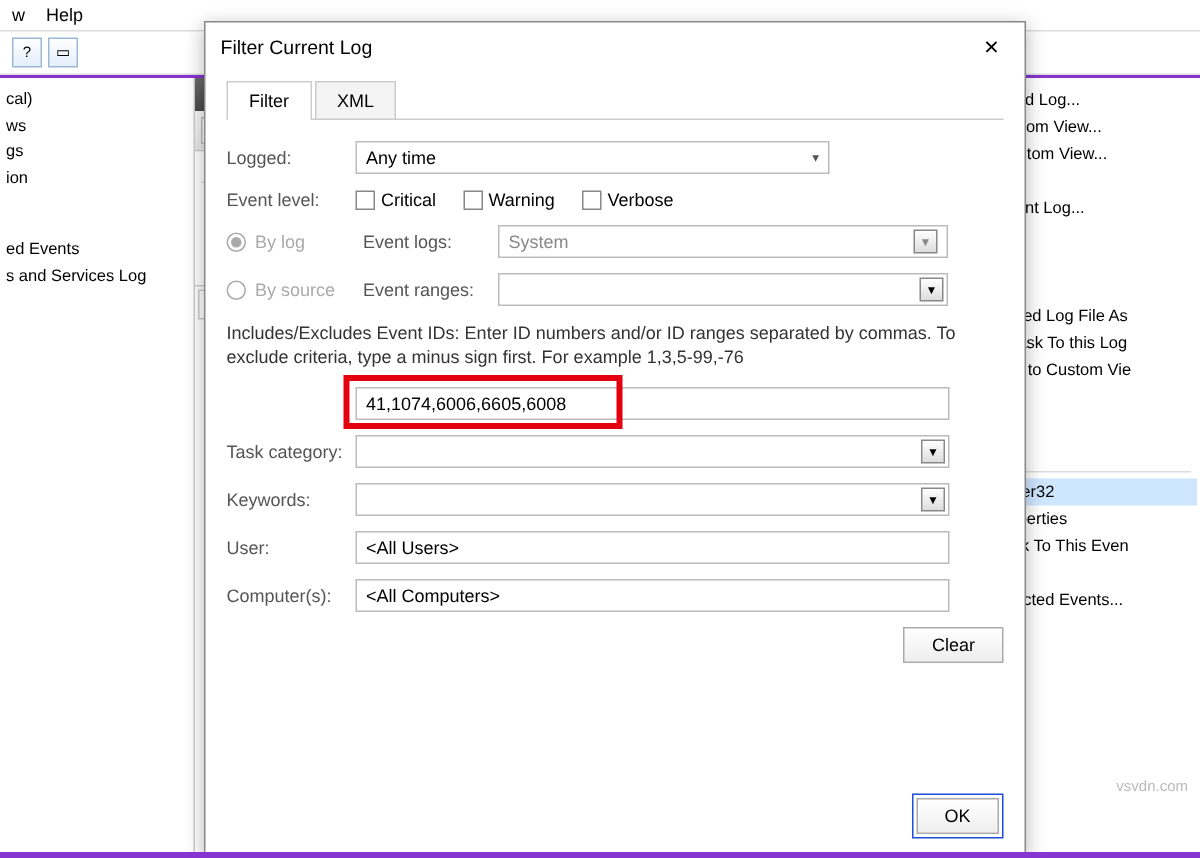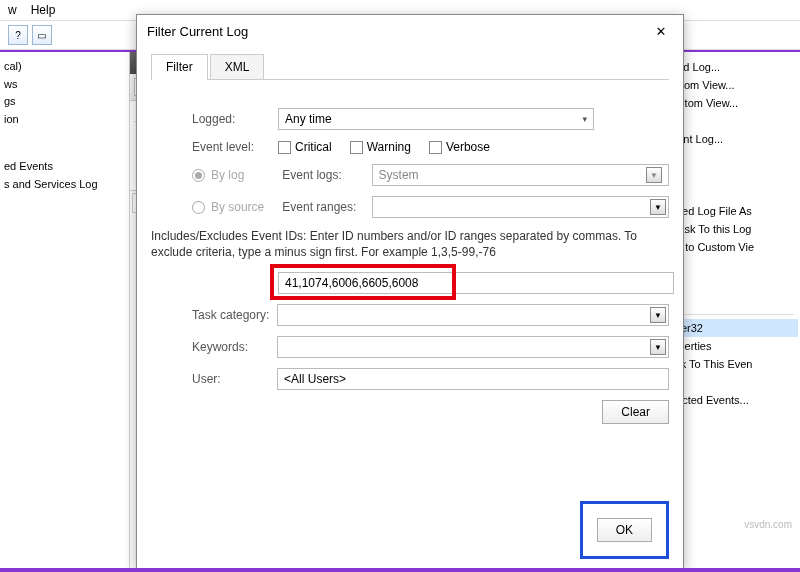--- a/index.html
+++ b/index.html
@@ -164,42 +164,41 @@
       font-size: 13px;
       cursor: default;
     }
     .dlg-body {
       flex: 1;
       padding: 6px 14px 10px 14px;
     }
     .tabset {
       display: flex;
       border-bottom: 1px solid #ccc;
-      margin-bottom: 28px;
+      margin-bottom: 14px;
     }
     .tabset .dlg-tab {
       padding: 5px 14px;
       border: 1px solid #ccc;
       border-bottom: none;
       background: #fff;
       margin-right: 2px;
       position: relative;
       top: 1px;
       font-size: 12px;
     }
     .tabset .dlg-tab.inactive {
       background: #f4f4f4;
       border-bottom: 1px solid #ccc;
     }
     .form-row {
       display: flex;
       align-items: center;
       margin-bottom: 10px;
       font-size: 12px;
-      margin-left: 41px;
     }
     .form-label {
       width: 86px;
       color: #555;
     }
     .form-label.disabled { color: #aaa; }
     .combo, .txt {
       border: 1px solid #bbb;
       background: #fff;
       padding: 3px 6px;
@@ -257,22 +256,22 @@
       font-size: 12px;
       cursor: default;
     }
     .dlg-footer {
       display: flex;
       justify-content: flex-end;
       gap: 10px;
       padding: 10px 14px;
     }
     .ok-wrap {
-      border: 3px solid #1d4ed8;
-      padding: 14px;
+      border: 1px solid #1d4ed8;
+      padding: 2px;
     }
     .clear-row {
       display:flex;
       justify-content:flex-end;
       margin-top: 8px;
     }
     .bottom-border {
       position:absolute;
       bottom:0; left:0;
       width:800px; height:4px;
@@ -460,20 +459,24 @@
       <div class="dd">
         <span class="dd-btn">▼</span>
       </div>
     </div>
 
     <div class="form-row">
       <span class="form-label">User:</span>
       <input class="txt" style="width: 396px;" value="&lt;All Users&gt;">
     </div>
 
+    <div class="form-row">
+      <span class="form-label">Computer(s):</span>
+      <input class="txt" style="width: 396px;" value="&lt;All Computers&gt;">
+    </div>
 
     <div class="clear-row">
       <button class="btn">Clear</button>
     </div>
   </div>
   <div class="dlg-footer">
     <span class="ok-wrap">
       <button class="btn">OK</button>
     </span>
   </div>

